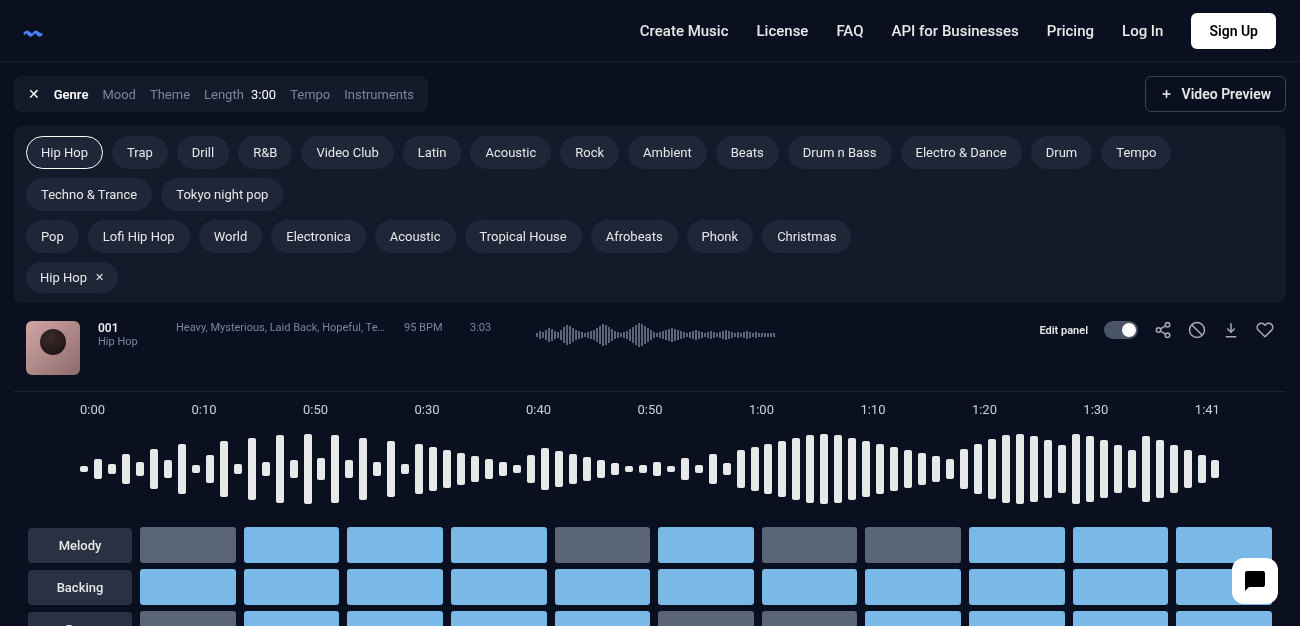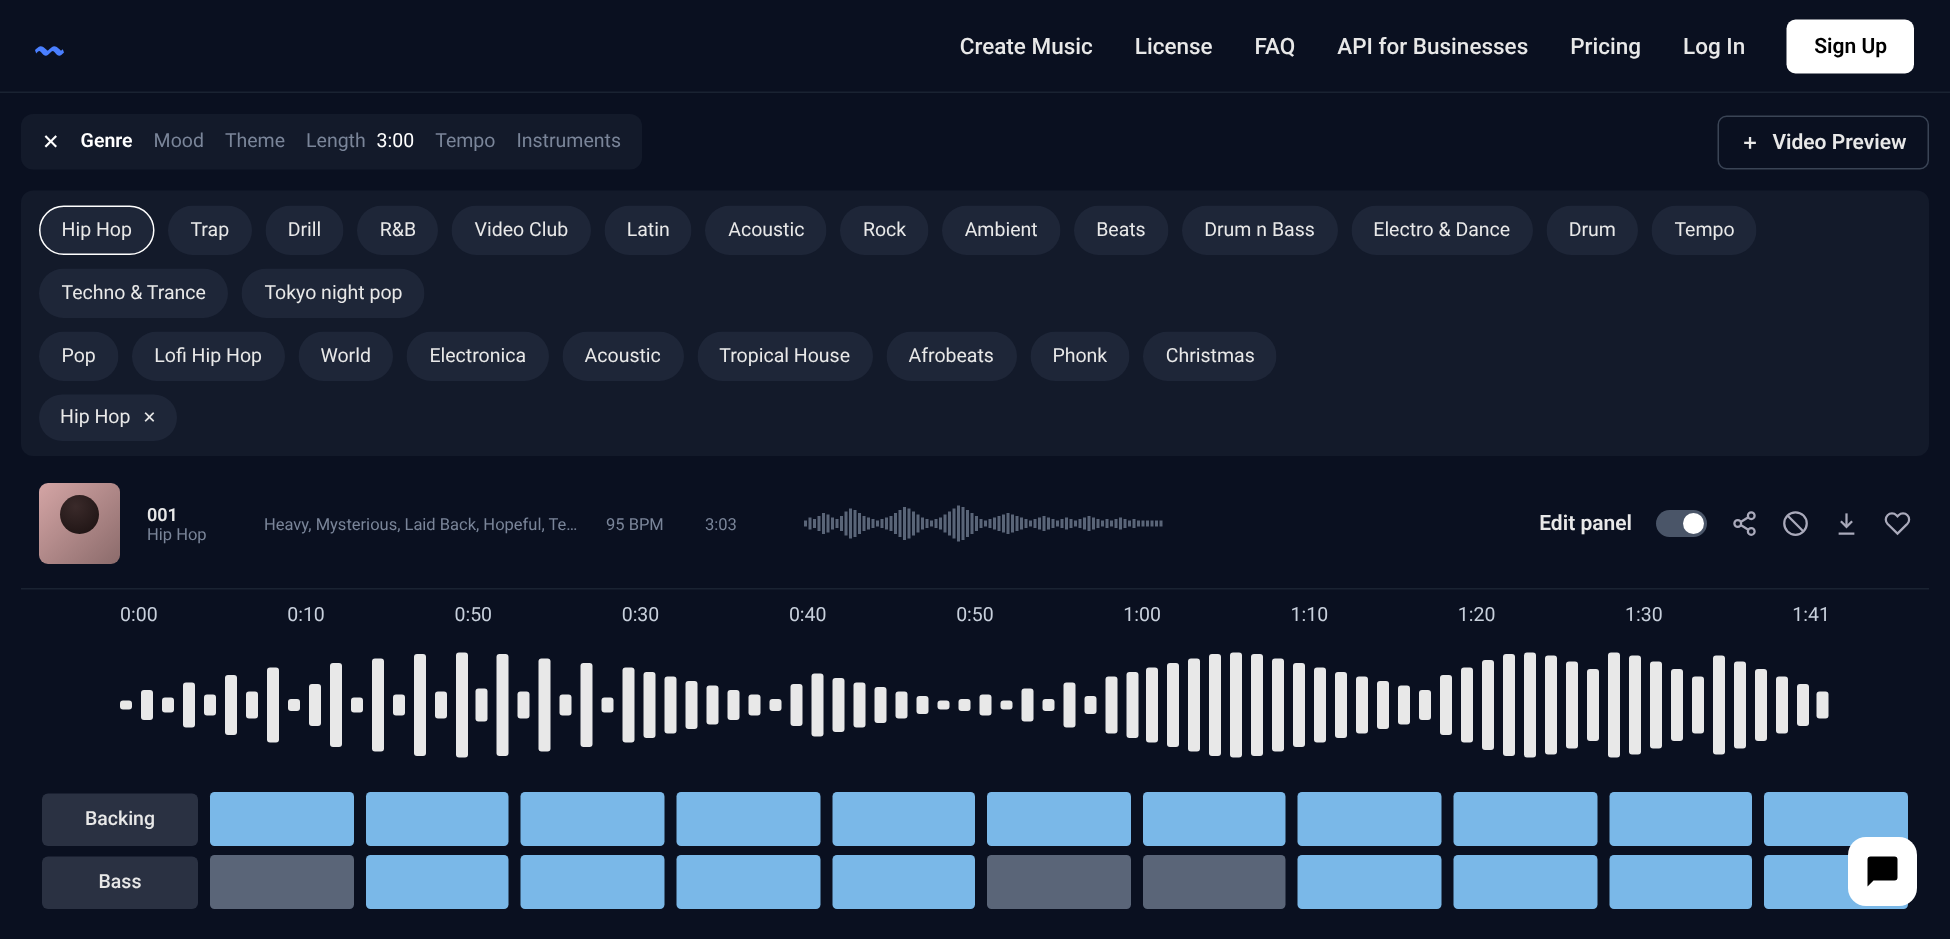--- a/index.html
+++ b/index.html
@@ -81,21 +81,21 @@
   display: inline-flex; align-items: center; gap: 8px;
   padding: 8px 14px; border-radius: 18px;
   background: #1e2638; font-size: 13px;
 }
 .tag-x { cursor: pointer; font-size: 11px; }
 
 
 .track {
   margin: 8px 14px 0;
   display: flex;
-  align-items: center;
+  align-items: flex-start;
   gap: 18px;
   padding: 10px 12px;
 }
 .track-art {
   width: 54px; height: 54px; border-radius: 6px;
   background: linear-gradient(135deg, #d4a5a5 0%, #8b6b6b 100%);
   position: relative; overflow: hidden;
 }
 .track-art::after {
   content: ""; position: absolute; top: 8px; left: 14px;
@@ -103,21 +103,21 @@
   background: radial-gradient(circle at 40% 30%, #3a2a2a 0%, #1a1010 100%);
 }
 .track-titles { min-width: 60px; }
 .track-id { font-size: 12px; font-weight: 600; }
 .track-genre { font-size: 11px; color: #7a8599; }
 .track-moods { font-size: 11px; color: #7a8599; width: 210px; overflow: hidden; text-overflow: ellipsis; white-space: nowrap; }
 .track-bpm, .track-dur { font-size: 11px; color: #7a8599; min-width: 48px; }
 .mini-wave { flex: 0 0 280px; height: 28px; display: flex; align-items: center; gap: 1px; }
 .mini-wave span { width: 2px; background: #5a6578; display: block; }
 .track-actions { margin-left: auto; display: flex; align-items: center; gap: 16px; }
-.edit-panel-label { font-size: 14px; font-weight: 600; }
+.edit-panel-label { font-size: 11px; font-weight: 600; }
 .toggle {
   width: 34px; height: 18px; border-radius: 10px;
   background: #4a5568; position: relative; cursor: pointer;
 }
 .toggle::after {
   content: ""; position: absolute; right: 2px; top: 2px;
   width: 14px; height: 14px; border-radius: 50%; background: #fff;
 }
 .act-icon { width: 18px; height: 18px; cursor: pointer; color: #aab; }
 
@@ -436,20 +436,36 @@
       <span style="height: 38px;"></span>
       <span style="height: 66px;"></span>
       <span style="height: 58px;"></span>
       <span style="height: 48px;"></span>
       <span style="height: 38px;"></span>
       <span style="height: 28px;"></span>
       <span style="height: 18px;"></span>
     </div>
 
   <div class="grid-row">
+    <div class="row-label">Melody</div>
+    <div class="cells" id="cells-melody">
+        <div class="cell off"></div>
+        <div class="cell on"></div>
+        <div class="cell on"></div>
+        <div class="cell on"></div>
+        <div class="cell off"></div>
+        <div class="cell on"></div>
+        <div class="cell off"></div>
+        <div class="cell off"></div>
+        <div class="cell on"></div>
+        <div class="cell on"></div>
+        <div class="cell on"></div>
+      </div>
+  </div>
+  <div class="grid-row">
     <div class="row-label">Backing</div>
     <div class="cells" id="cells-backing">
         <div class="cell on"></div>
         <div class="cell on"></div>
         <div class="cell on"></div>
         <div class="cell on"></div>
         <div class="cell on"></div>
         <div class="cell on"></div>
         <div class="cell on"></div>
         <div class="cell on"></div>

